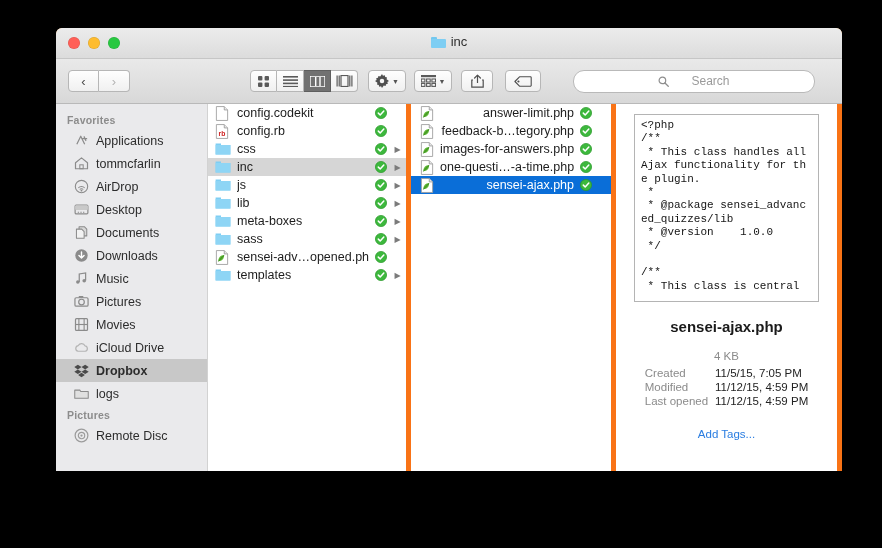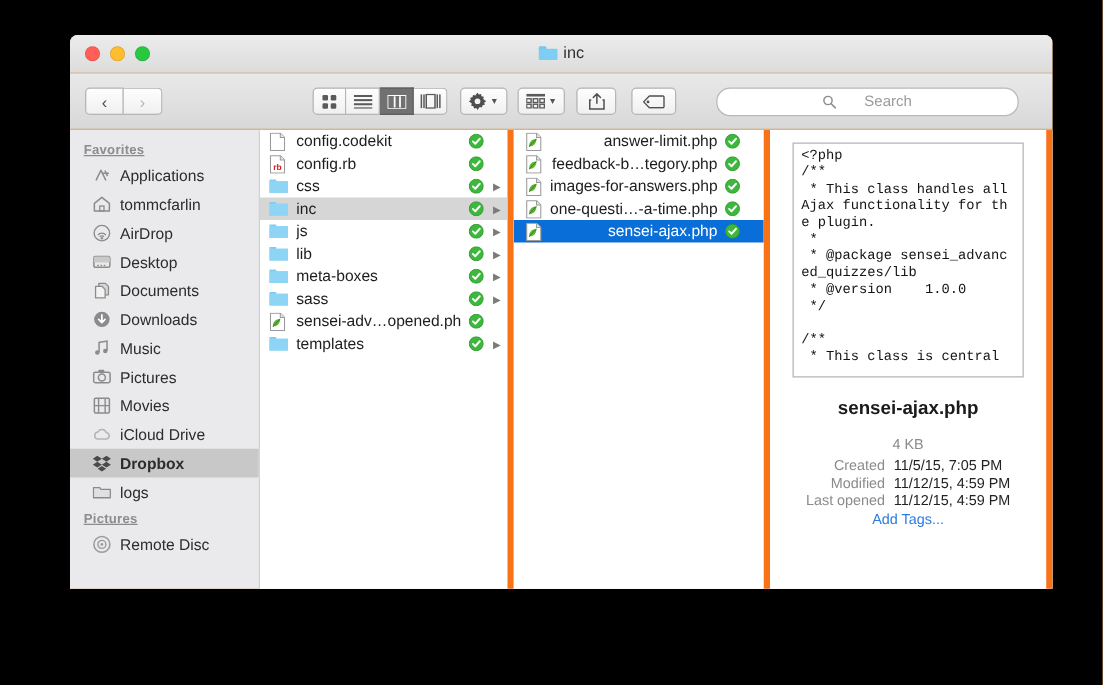--- a/index.html
+++ b/index.html
@@ -95,21 +95,21 @@
   .sidebar{
     width:152px;flex:0 0 152px;
     background:#eaeaec;
     border-right:1px solid #d2d2d2;
     padding-top:6px;
     overflow:hidden;
     box-sizing:border-box;
   }
   .sb-head{
     font-size:10.5px;color:#8c8c8c;font-weight:700;
-    padding:4px 0 3px 11px;letter-spacing:.2px;text-decoration:underline;
+    padding:4px 0 3px 11px;letter-spacing:.2px;
   }
   .sb-item{
     height:23px;display:flex;align-items:center;gap:7px;
     padding-left:18px;font-size:12.5px;color:#2c2c2c;cursor:default;
   }
   .sb-item.sel{background:#c8c8c8;font-weight:600;}
   .sb-ico{width:15px;height:15px;flex:0 0 15px;display:flex;align-items:center;justify-content:center;}
   .sb-ico svg{display:block;}
 
   
@@ -144,23 +144,23 @@
     height:188px;overflow:hidden;text-align:left;
     padding:4px 6px;box-sizing:border-box;
     font-family:"Liberation Mono","DejaVu Sans Mono",monospace;
     font-size:11px;line-height:13.4px;color:#141414;
     white-space:pre-wrap;word-break:break-all;
   }
   .pv-name{font-size:15px;font-weight:600;color:#1a1a1a;margin:16px 0 0;}
   .pv-size{font-size:11.5px;color:#8b8b8b;margin:15px 0 0;}
   .pv-meta{margin:5px 0 0;display:grid;grid-template-columns:auto auto;
            column-gap:7px;row-gap:2px;justify-content:center;font-size:11.5px;}
-  .pv-k{color:#8b8b8b;text-align:right;}
+  .pv-k{color:#8b8b8b;text-align:left;}
   .pv-v{color:#232323;text-align:left;}
-  .pv-tags{margin-top:3px;font-size:11.5px;color:#2a7de1;cursor:default;}
+  .pv-tags{margin-top:21px;font-size:11.5px;color:#2a7de1;cursor:default;}
 </style>
 </head>
 <body>
 
 <div class="screen">
  <div class="window">
 
   <div class="titlebar">
     <div class="lights">
       <div class="light red"></div>

